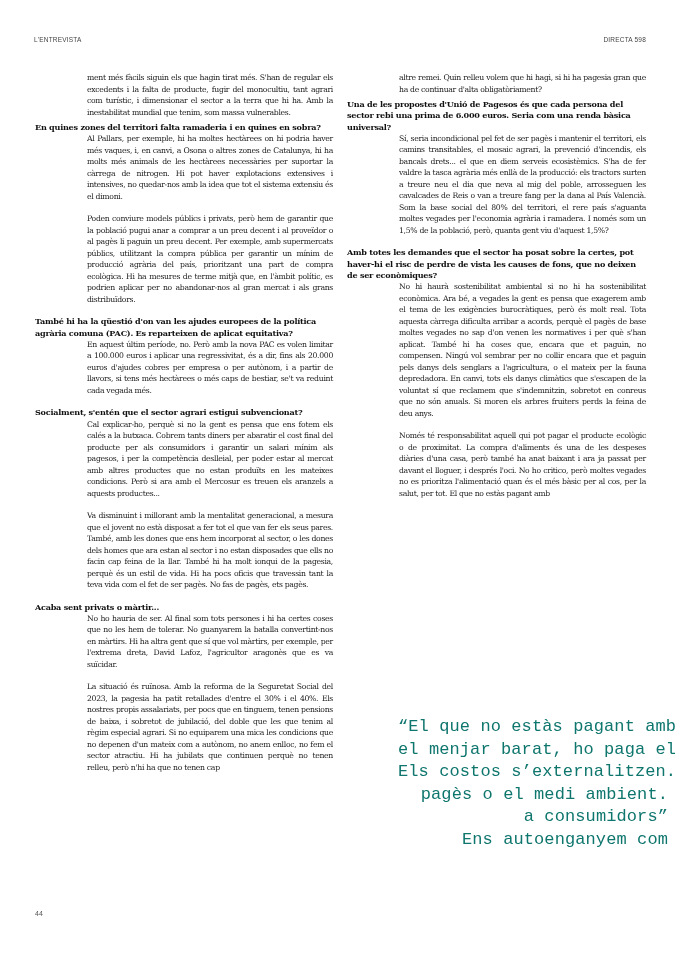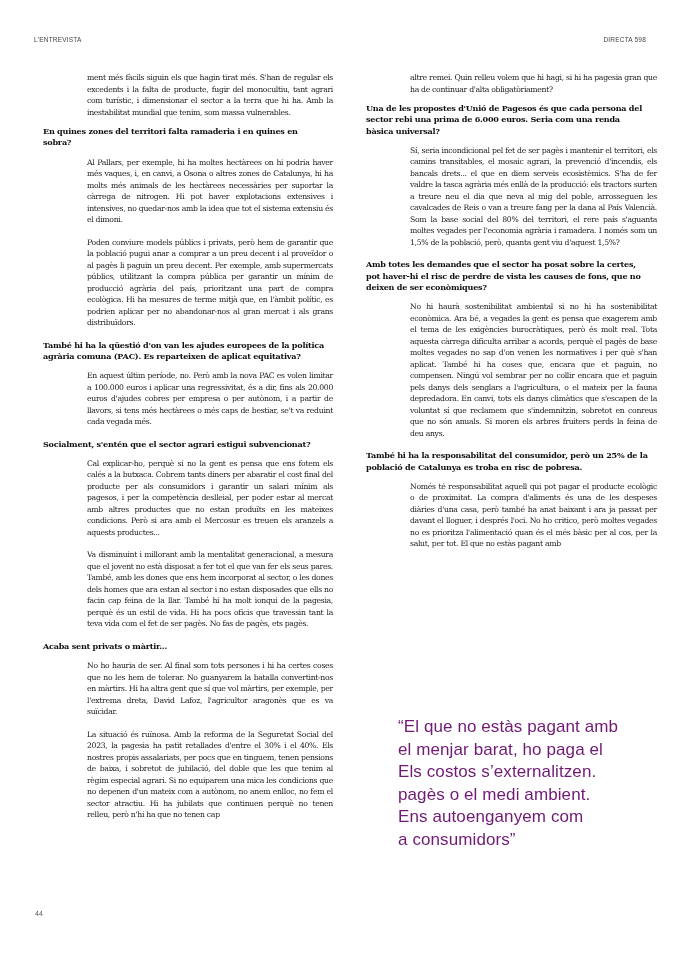--- a/index.html
+++ b/index.html
@@ -5,36 +5,37 @@
   html, body { margin: 0; padding: 0; background: #ffffff; }
   body { width: 680px; height: 957px; position: relative; overflow: hidden; color: #1a1a1a; }
   .running-head {
     position: absolute; top: 36px;
     font-family: "Liberation Sans", sans-serif; font-size: 6.5px; letter-spacing: 0.2px; color: #444;
   }
   #rh-left { left: 34px; }
   #rh-right { right: 34px; }
   .col { position: absolute; top: 72px; font-family: "DejaVu Serif", serif; }
   #col-left { left: 35px; width: 298px; }
-  #col-right { left: 358px; width: 299px; }
+  #col-right { left: 347px; width: 299px; }
   .q {
     font-family: "DejaVu Serif", serif; font-weight: bold; font-size: 8.1px; line-height: 11.3px;
-    margin: 8px; letter-spacing: -0.25px; text-align: left; color: #111;
+    margin: 0; letter-spacing: -0.25px; text-align: left; color: #111;
   }
   .a {
     font-family: "DejaVu Serif", serif; font-size: 7.7px; line-height: 11.5px;
     margin: 0 0 0 52px; letter-spacing: -0.3px; text-align: justify; color: #222;
     hyphens: auto;
   }
   .block { margin-bottom: 11px; }
   .cont { margin-bottom: 4px; }
   .pullquote {
     position: absolute; left: 398px; top: 716px; width: 270px;
-    font-family: Liberation Sans, sans-serif; font-size: 17px; line-height: 22.5px; color: #701a75;
+    font-family: Liberation Mono, monospace; font-size: 17px; line-height: 22.5px; color: #0f766e;
     letter-spacing: 0.1px;
+    text-align: right;
   }
   .pullquote span { display: block; white-space: nowrap; }
   .page-number {
     position: absolute; left: 35px; top: 910px;
     font-family: "Liberation Sans", sans-serif; font-size: 7px; color: #555;
   }
 </style>
 </head>
 <body>
 
@@ -76,27 +77,26 @@
 
   <div class="block">
     <p class="q">Una de les propostes d'Unió de Pagesos és que cada persona del sector rebi una prima de 6.000 euros. Seria com una renda bàsica universal?</p>
     <p class="a">Sí, seria incondicional pel fet de ser pagès i mantenir el territori, els camins transitables, el mosaic agrari, la prevenció d'incendis, els bancals drets... el que en diem serveis ecosistèmics. S'ha de fer valdre la tasca agrària més enllà de la producció: els tractors surten a treure neu el dia que neva al mig del poble, arrosseguen les cavalcades de Reis o van a treure fang per la dana al País Valencià. Som la base social del 80% del territori, el rere país s'aguanta moltes vegades per l'economia agrària i ramadera. I només som un 1,5% de la població, però, quanta gent viu d'aquest 1,5%?</p>
   </div>
   <div class="block">
     <p class="q">Amb totes les demandes que el sector ha posat sobre la certes, pot haver-hi el risc de perdre de vista les causes de fons, que no deixen de ser econòmiques?</p>
     <p class="a">No hi haurà sostenibilitat ambiental si no hi ha sostenibilitat econòmica. Ara bé, a vegades la gent es pensa que exagerem amb el tema de les exigències burocràtiques, però és molt real. Tota aquesta càrrega dificulta arribar a acords, perquè el pagès de base moltes vegades no sap d'on venen les normatives i per què s'han aplicat. També hi ha coses que, encara que et paguin, no compensen. Ningú vol sembrar per no collir encara que et paguin pels danys dels senglars a l'agricultura, o el mateix per la fauna depredadora. En canvi, tots els danys climàtics que s'escapen de la voluntat sí que reclamem que s'indemnitzin, sobretot en conreus que no són anuals. Si moren els arbres fruiters perds la feina de deu anys.</p>
   </div>
   <div class="block">
-    <p class="q">També hi ha la responsabilitat del consumidor, però un 25% de la població de Catalunya es troba en risc de pobresa.</p>
     <p class="a">Només té responsabilitat aquell qui pot pagar el producte ecològic o de proximitat. La compra d'aliments és una de les despeses diàries d'una casa, però també ha anat baixant i ara ja passat per davant el lloguer, i després l'oci. No ho critico, però moltes vegades no es prioritza l'alimentació quan és el més bàsic per al cos, per la salut, per tot. El que no estàs pagant amb</p>
   </div>
 </div>
 
 <div class="pullquote">
   <span>“El que no estàs pagant amb</span>
   <span>el menjar barat, ho paga el</span>
   <span>Els costos s’externalitzen.</span>
   <span>pagès o el medi ambient.</span>
+  <span>a consumidors”</span>
   <span>Ens autoenganyem com</span>
-  <span>a consumidors”</span>
 </div>
 
 <div class="page-number">44</div>
 
 </body></html>

